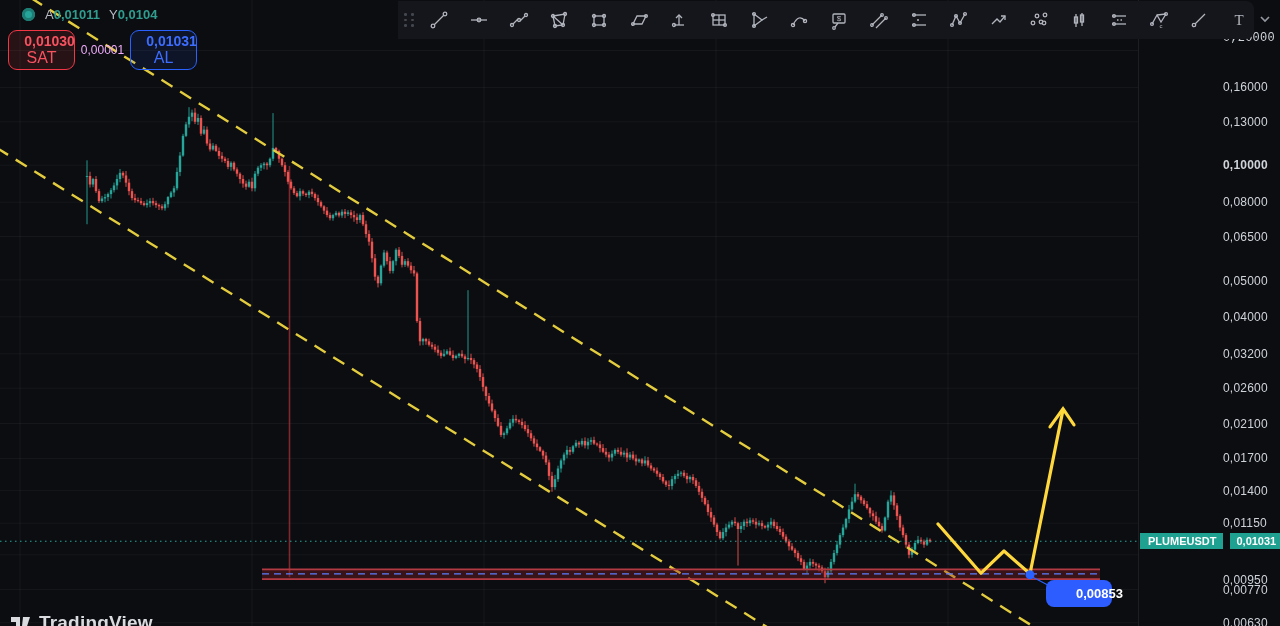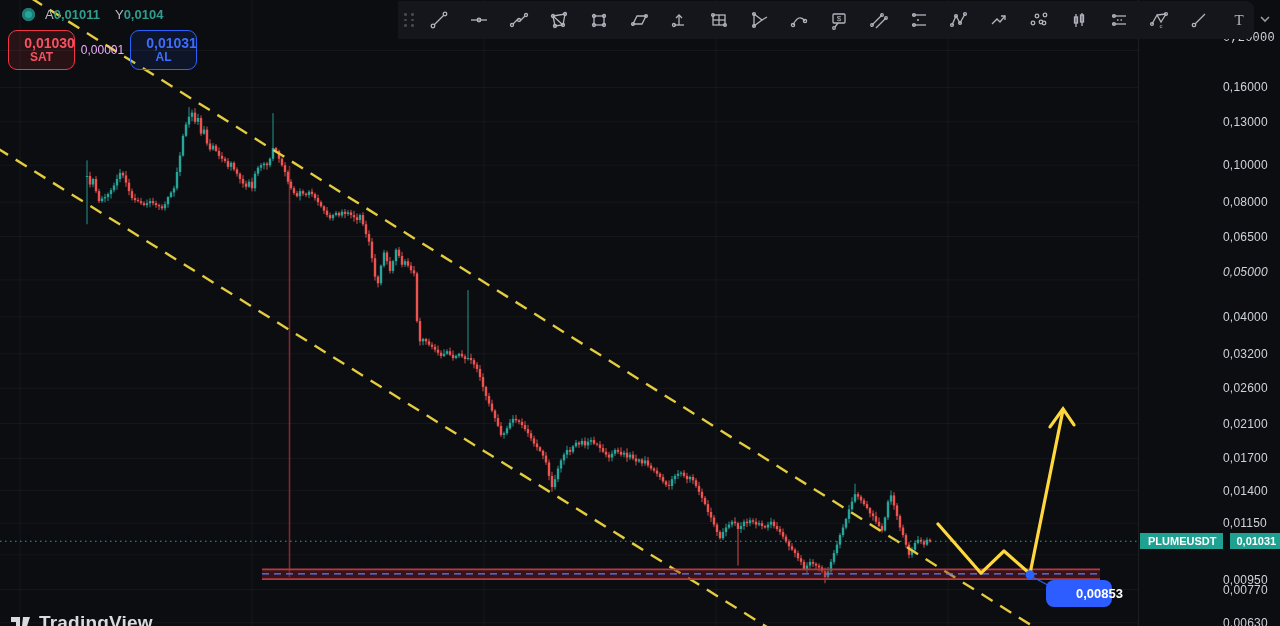--- a/index.html
+++ b/index.html
@@ -9,29 +9,29 @@
     background:#0c0d11;
     font-family:"Liberation Sans","DejaVu Sans",sans-serif;
     color:#d5d8de;
   }
   #chart-svg { position:absolute; left:0; top:0; }
 
   
   .hdr { position:absolute; left:18px; top:7px; display:flex; align-items:center; gap:10px; z-index:30; }
   .hdr-title { font-size:15px; font-weight:700; color:#e8eaed; letter-spacing:.2px; }
   .mkt-dot { width:13px; height:13px; border-radius:50%; background:#26a69a; box-shadow:inset 0 0 0 3px #1d7d74; margin-left:4px; }
-  .ohlc { display:flex; gap:15px; font-size:13px; }
+  .ohlc { display:flex; gap:9px; font-size:13px; }
   .ohlc .lbl { color:#b6bac3; }
   .ohlc .val { color:#2f9e8f; font-weight:600; }
 
   
   .trade { position:absolute; left:8px; top:30px; display:flex; align-items:center; z-index:30; }
   .tbtn { width:67px; height:40px; border-radius:9px; display:flex; flex-direction:column; align-items:center; justify-content:center; line-height:1.1; cursor:pointer; }
   .tbtn .p { font-size:14px; font-weight:700;margin-left:16px; }
-  .tbtn .l { font-size:12px; font-weight:700; }
+  .tbtn .l { font-size:16px; font-weight:400; }
   .sell { border:1px solid #f23645; background:rgba(242,54,69,.12); color:#f7525f; }
   .buy  { border:1px solid #2962ff; background:rgba(41,98,255,.10); color:#3d6dff; margin-left:0; }
   .spread { width:55px; text-align:center; font-size:12px; color:#f0abfc; }
 
   
   .toolbar { position:absolute; left:398px; top:1px; height:38px; width:856px;
     background:#15161b; border-radius:0 8px 8px 0; display:flex; align-items:center; z-index:25; }
   .tb-handle { width:20px; display:grid; grid-template-columns:4px 4px; gap:3px; justify-content:center; margin:0 4px 0 6px; }
   .tb-handle i { width:2.5px; height:2.5px; border-radius:50%; background:#43474f; display:block; }
   .tool { width:40px; height:34px; display:flex; align-items:center; justify-content:center; cursor:pointer; border-radius:6px; }
@@ -871,24 +871,24 @@
   <svg width="10" height="7" viewBox="0 0 10 7">
       <polyline points="1,1 5,5 9,1"></polyline>
     </svg>
 </div>
 
 <div class="axis">
   <div id="axis-labels">
       <div class="axis-label" style="top: 31px; font-family: Liberation Mono, monospace;">0,20000</div>
       <div class="axis-label" style="top: 80.4303px;">0,16000</div>
       <div class="axis-label" style="top: 114.795px;">0,13000</div>
-      <div class="axis-label" style="top: 158.216px;">0,10000</div>
+      <div class="axis-label" style="top: 158.216px; font-weight: bold;">0,10000</div>
       <div class="axis-label" style="top: 195.146px;">0,08000</div>
       <div class="axis-label" style="top: 229.51px;">0,06500</div>
-      <div class="axis-label" style="top: 265px; font-style: italic;">0,05000</div>
+      <div class="axis-label" style="top: 274px;">0,05000</div>
       <div class="axis-label" style="top: 309.862px;">0,04000</div>
       <div class="axis-label" style="top: 346.792px;">0,03200</div>
       <div class="axis-label" style="top: 381.157px;">0,02600</div>
       <div class="axis-label" style="top: 416.503px;">0,02100</div>
       <div class="axis-label" style="top: 451.475px;">0,01700</div>
       <div class="axis-label" style="top: 483.608px;">0,01400</div>
       <div class="axis-label" style="top: 516.163px;">0,01150</div>
       <div class="axis-label" style="top: 547.783px; margin-top: 25px;">0,00950</div>
       <div class="axis-label" style="top: 582.55px;">0,00770</div>
       <div class="axis-label" style="top: 615.761px;">0,00630</div>

